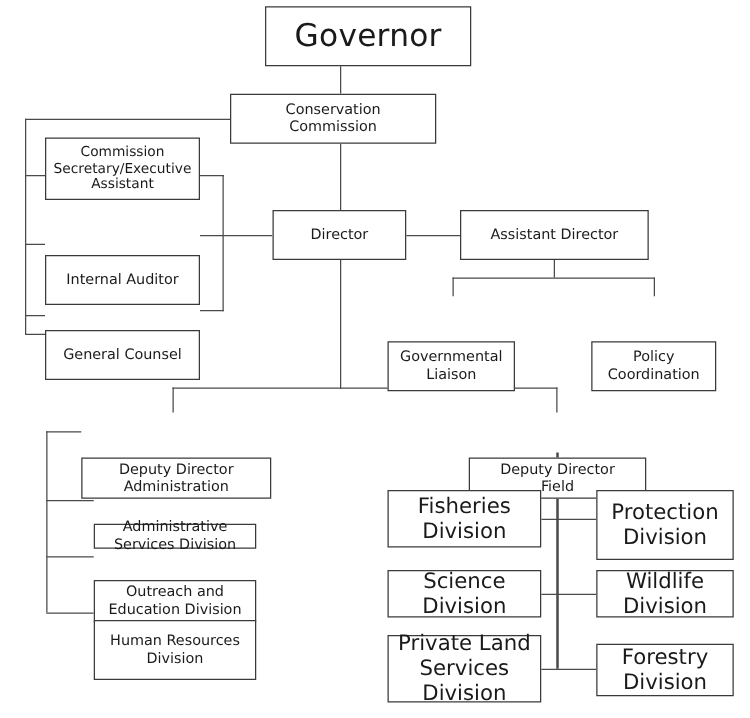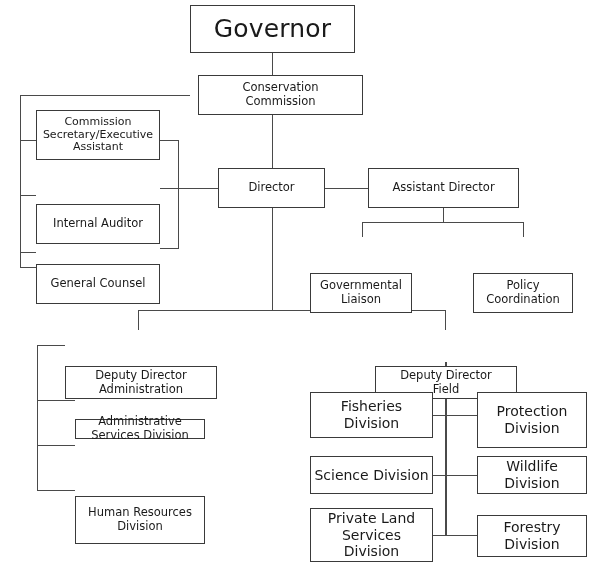--- a/index.html
+++ b/index.html
@@ -33,24 +33,25 @@
     padding: 1px 3px;
   }
   .node .lbl {
     display: block;
     white-space: pre-line;
   }
   .n-governor {
     font-size: 25px;
     letter-spacing: 0.2px;
     border-width: 1px;
+    margin-left: 22px;
   }
   .n-lvl1 { font-size: 11.5px; }
   .n-lvl2 { font-size: 11.5px; margin-top: 36px; }
-  .n-lvl3 { font-size: 14px; }
+  .n-lvl3 { font-size: 17px; }
   .n-small { font-size: 11px; }
 
   .conn {
     position: absolute;
     background: #4a4a4a;
     z-index: 1;
   }
   .conn.h { height: 1px; }
   .conn.v { width: 1px; }
   .conn.v2 { width: 2px; }
@@ -98,21 +99,21 @@
 
   <div class="conn v2" style="left:445px; top:362px; height:173px;"></div>
   <div class="conn h" style="left:433px; top:415px; width:44px;"></div>
   <div class="conn h" style="left:433px; top:475px; width:44px;"></div>
   <div class="conn h" style="left:433px; top:535px; width:44px;"></div>
 
   <div class="node n-governor" style="left:190px; top:5px; width:165px; height:48px;">
     <span class="lbl">Governor</span>
   </div>
 
-  <div class="node n-lvl1" style="left:198px; top:75px; width:165px; height:40px;align-items:center;">
+  <div class="node n-lvl1" style="left:184px; top:75px; width:165px; height:40px;align-items:center;">
     <span class="lbl">Conservation
 Commission</span>
   </div>
 
   <div class="node n-small" style="left:36px; top:110px; width:124px; height:50px;">
     <span class="lbl">Commission
 Secretary/Executive
 Assistant</span>
   </div>
 
@@ -145,20 +146,24 @@
   <div class="node n-lvl2" style="left:65px; top:330px; width:152px; height:33px;">
     <span class="lbl">Deputy Director
 Administration</span>
   </div>
 
   <div class="node n-lvl2" style="left:75px; top:383px; width:130px; height:20px;">
     <span class="lbl">Administrative
 Services Division</span>
   </div>
 
+  <div class="node n-lvl2" style="left:75px; top:428px; width:130px; height:34px;">
+    <span class="lbl">Outreach and
+Education Division</span>
+  </div>
 
   <div class="node n-lvl2" style="left:75px; top:460px; width:130px; height:48px;">
     <span class="lbl">Human Resources
 Division</span>
   </div>
 
   <div class="node n-lvl2" style="left:375px; top:330px; width:142px; height:33px;">
     <span class="lbl">Deputy Director
 Field</span>
   </div>

